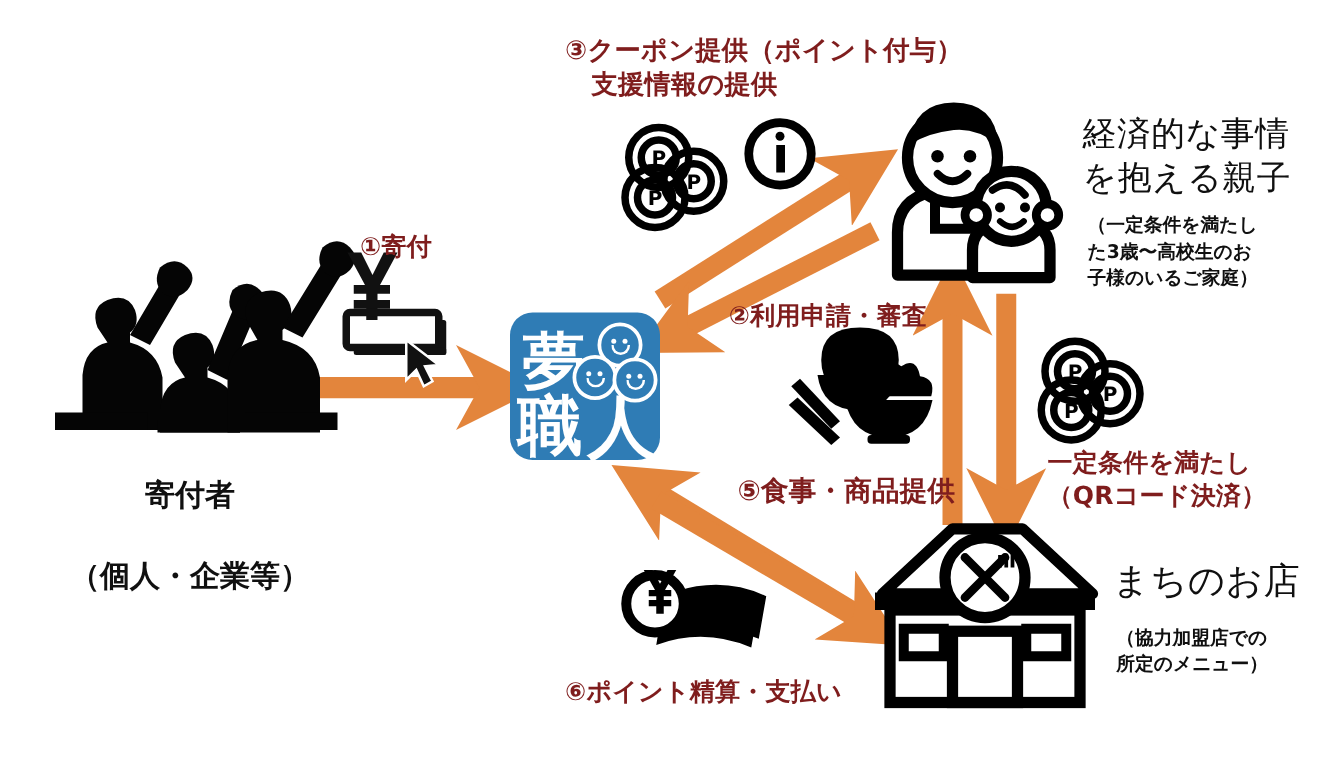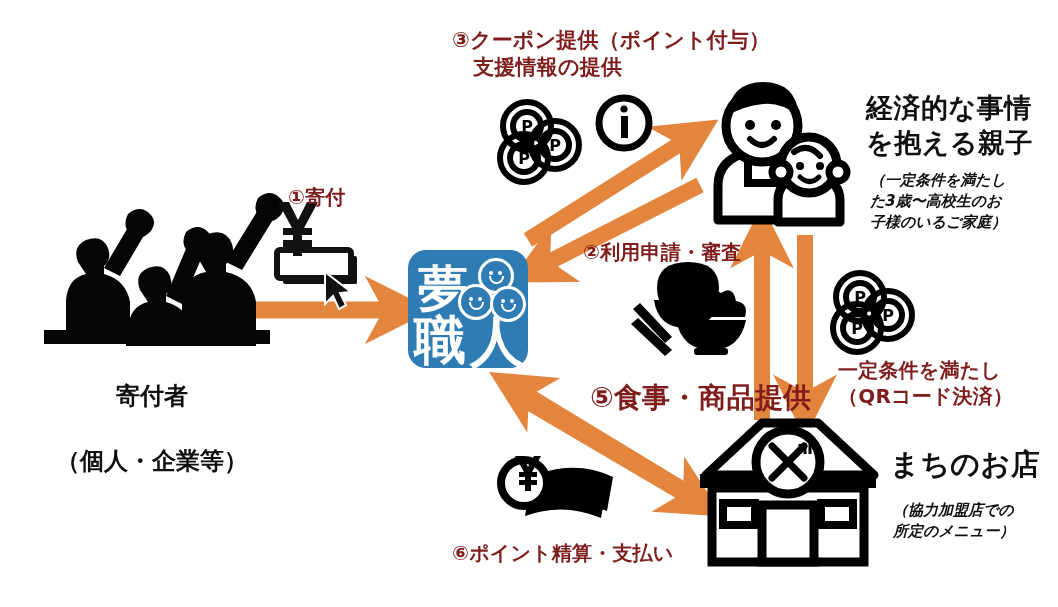--- a/index.html
+++ b/index.html
@@ -18,40 +18,39 @@
   .orange-label{
     color:#7f1d1d;
     font-weight:bold;
     line-height:1.28;
     white-space:pre-line;
     letter-spacing:0.2px;
   }
   .f-step3{font-size:21px;}
   .f-step1{font-size:20px;}
   .f-step2{font-size:20px;}
-  .f-step5{font-size:28px;}
+  .f-step5{font-size:22px;}
   .f-step4{font-size:20px;line-height:1.3;}
   .f-step6{font-size:20px;}
 
   .black-title{
     color:#101010;
-    font-weight:bold;
+    font-weight:normal;
     line-height:1.3;
     white-space:pre-line;
     letter-spacing:0.5px;
   }
   .t-big{font-size:27px;}
   .t-big2{font-size:29px;}
   .black-sub{
     color:#101010;
     font-size:15px;
     font-weight:bold;
     line-height:1.4;
     white-space:pre-line;
-    font-style:italic;
   }
   .donor-title{
     color:#101010;font-weight:bold;font-size:24px;line-height:1.35;
     white-space:pre-line;text-align:center;
   }
 
   
   #logo-box{
     left:408px;top:250px;width:120px;height:118px;
     background:#2f7cb5;border-radius:18px;

